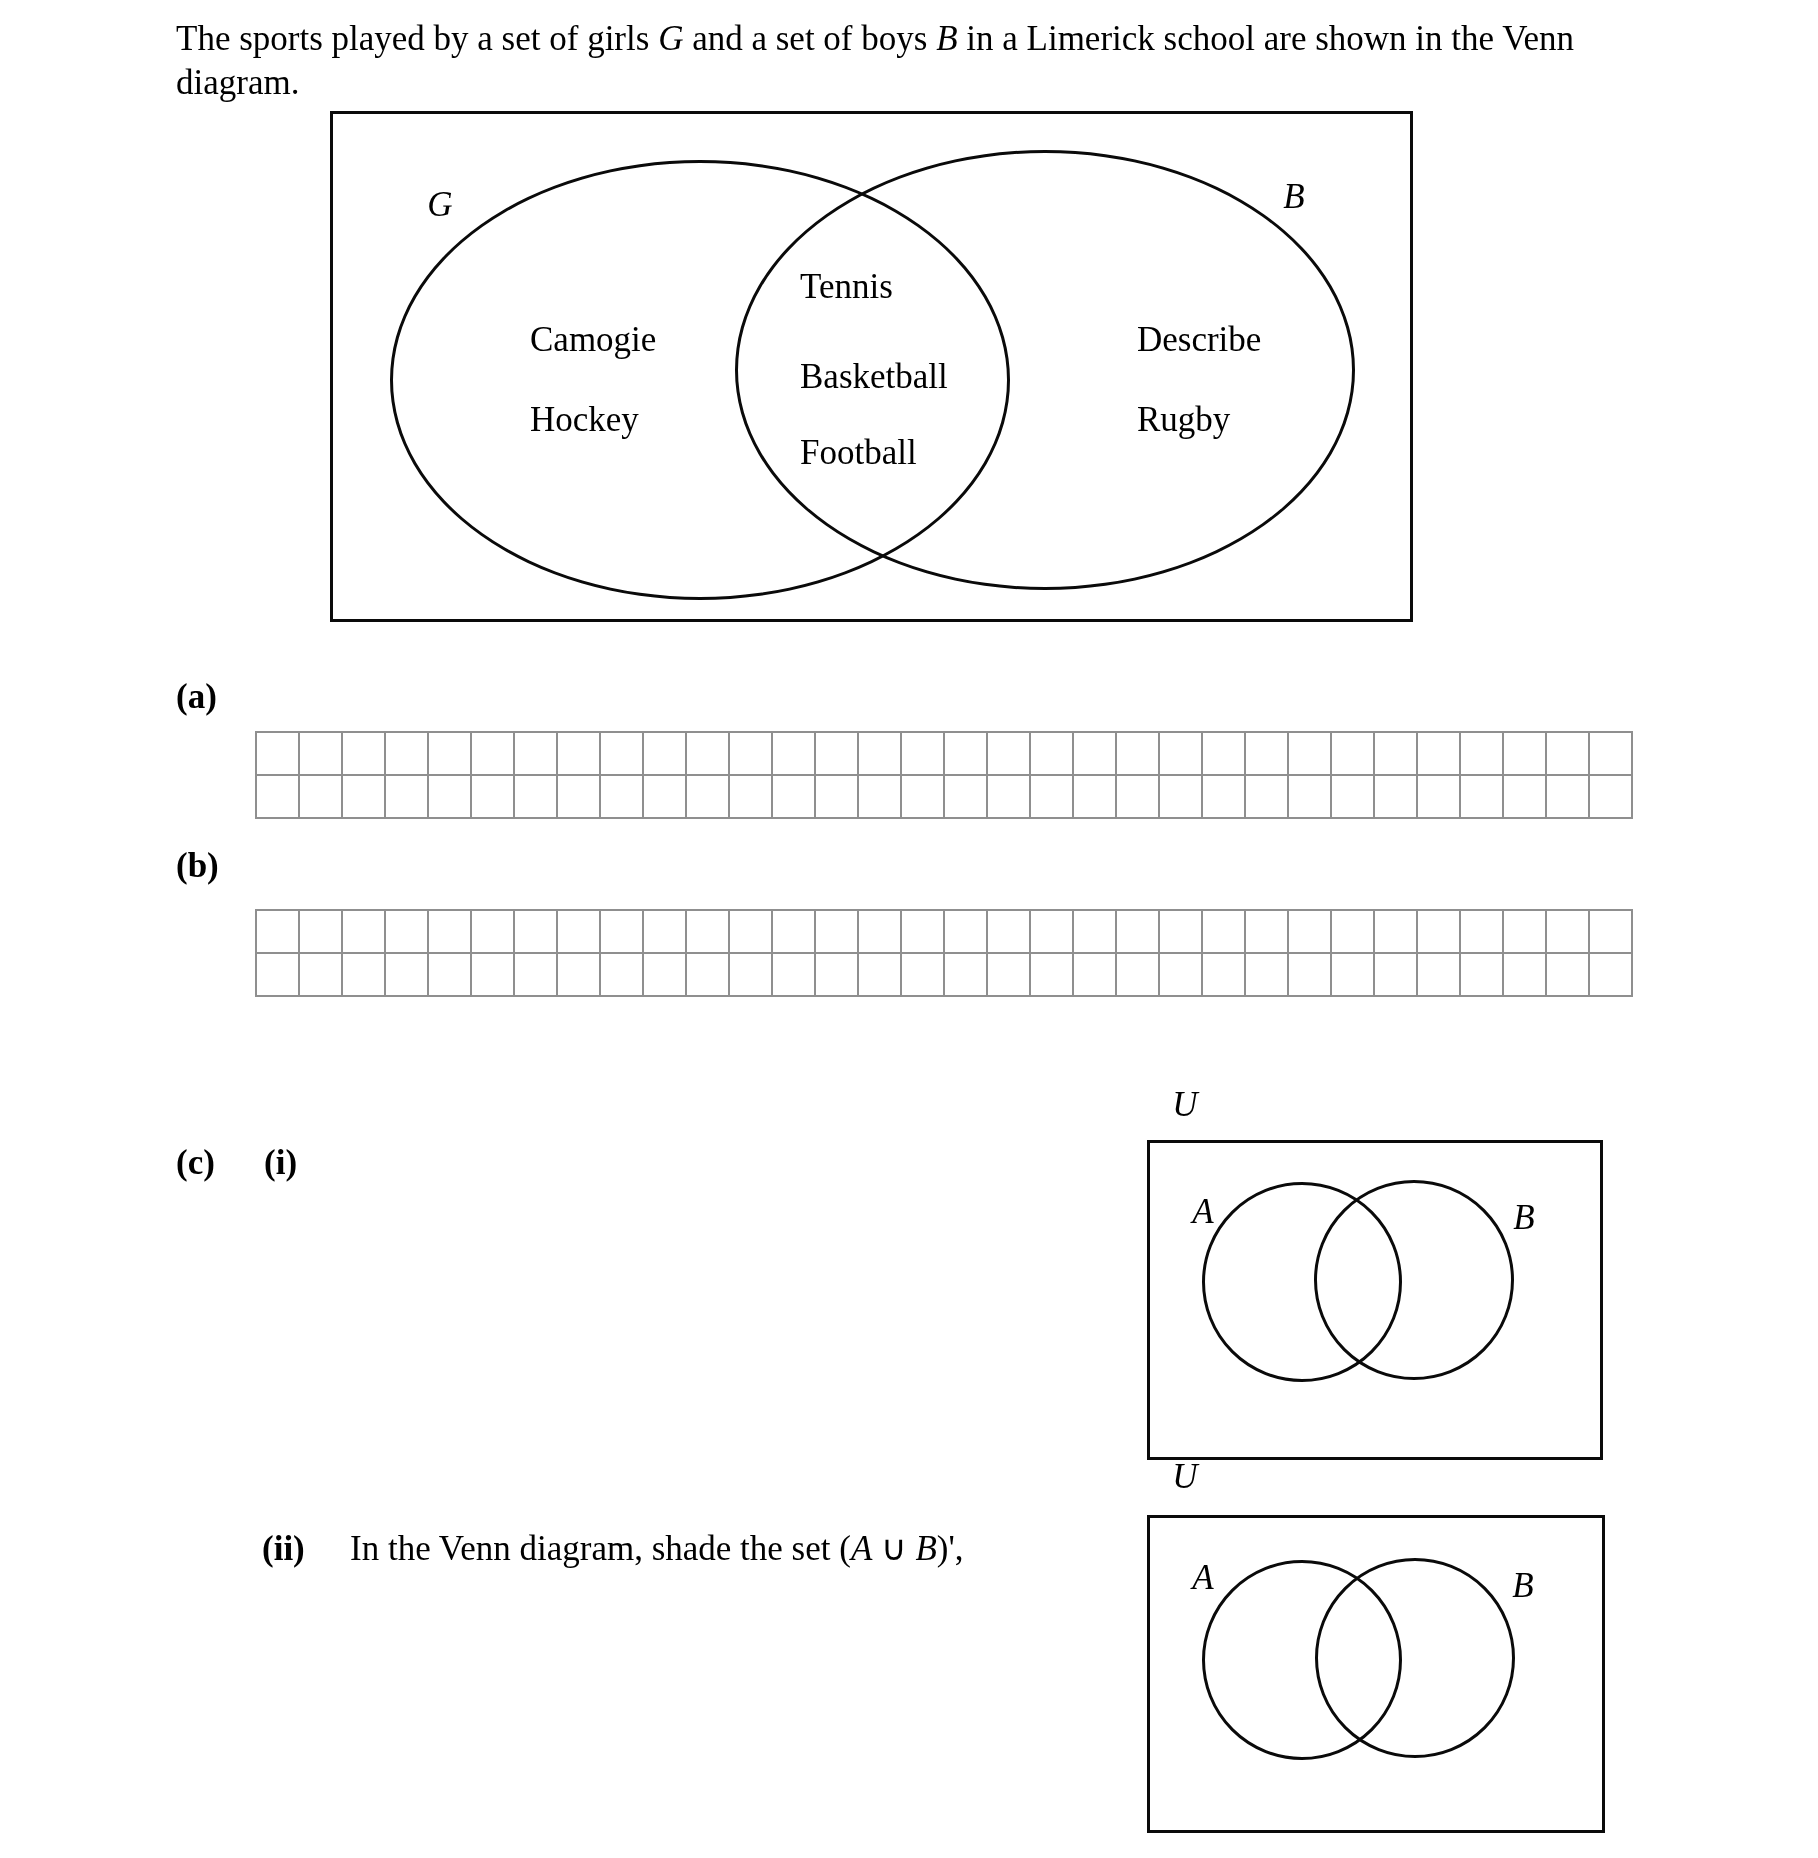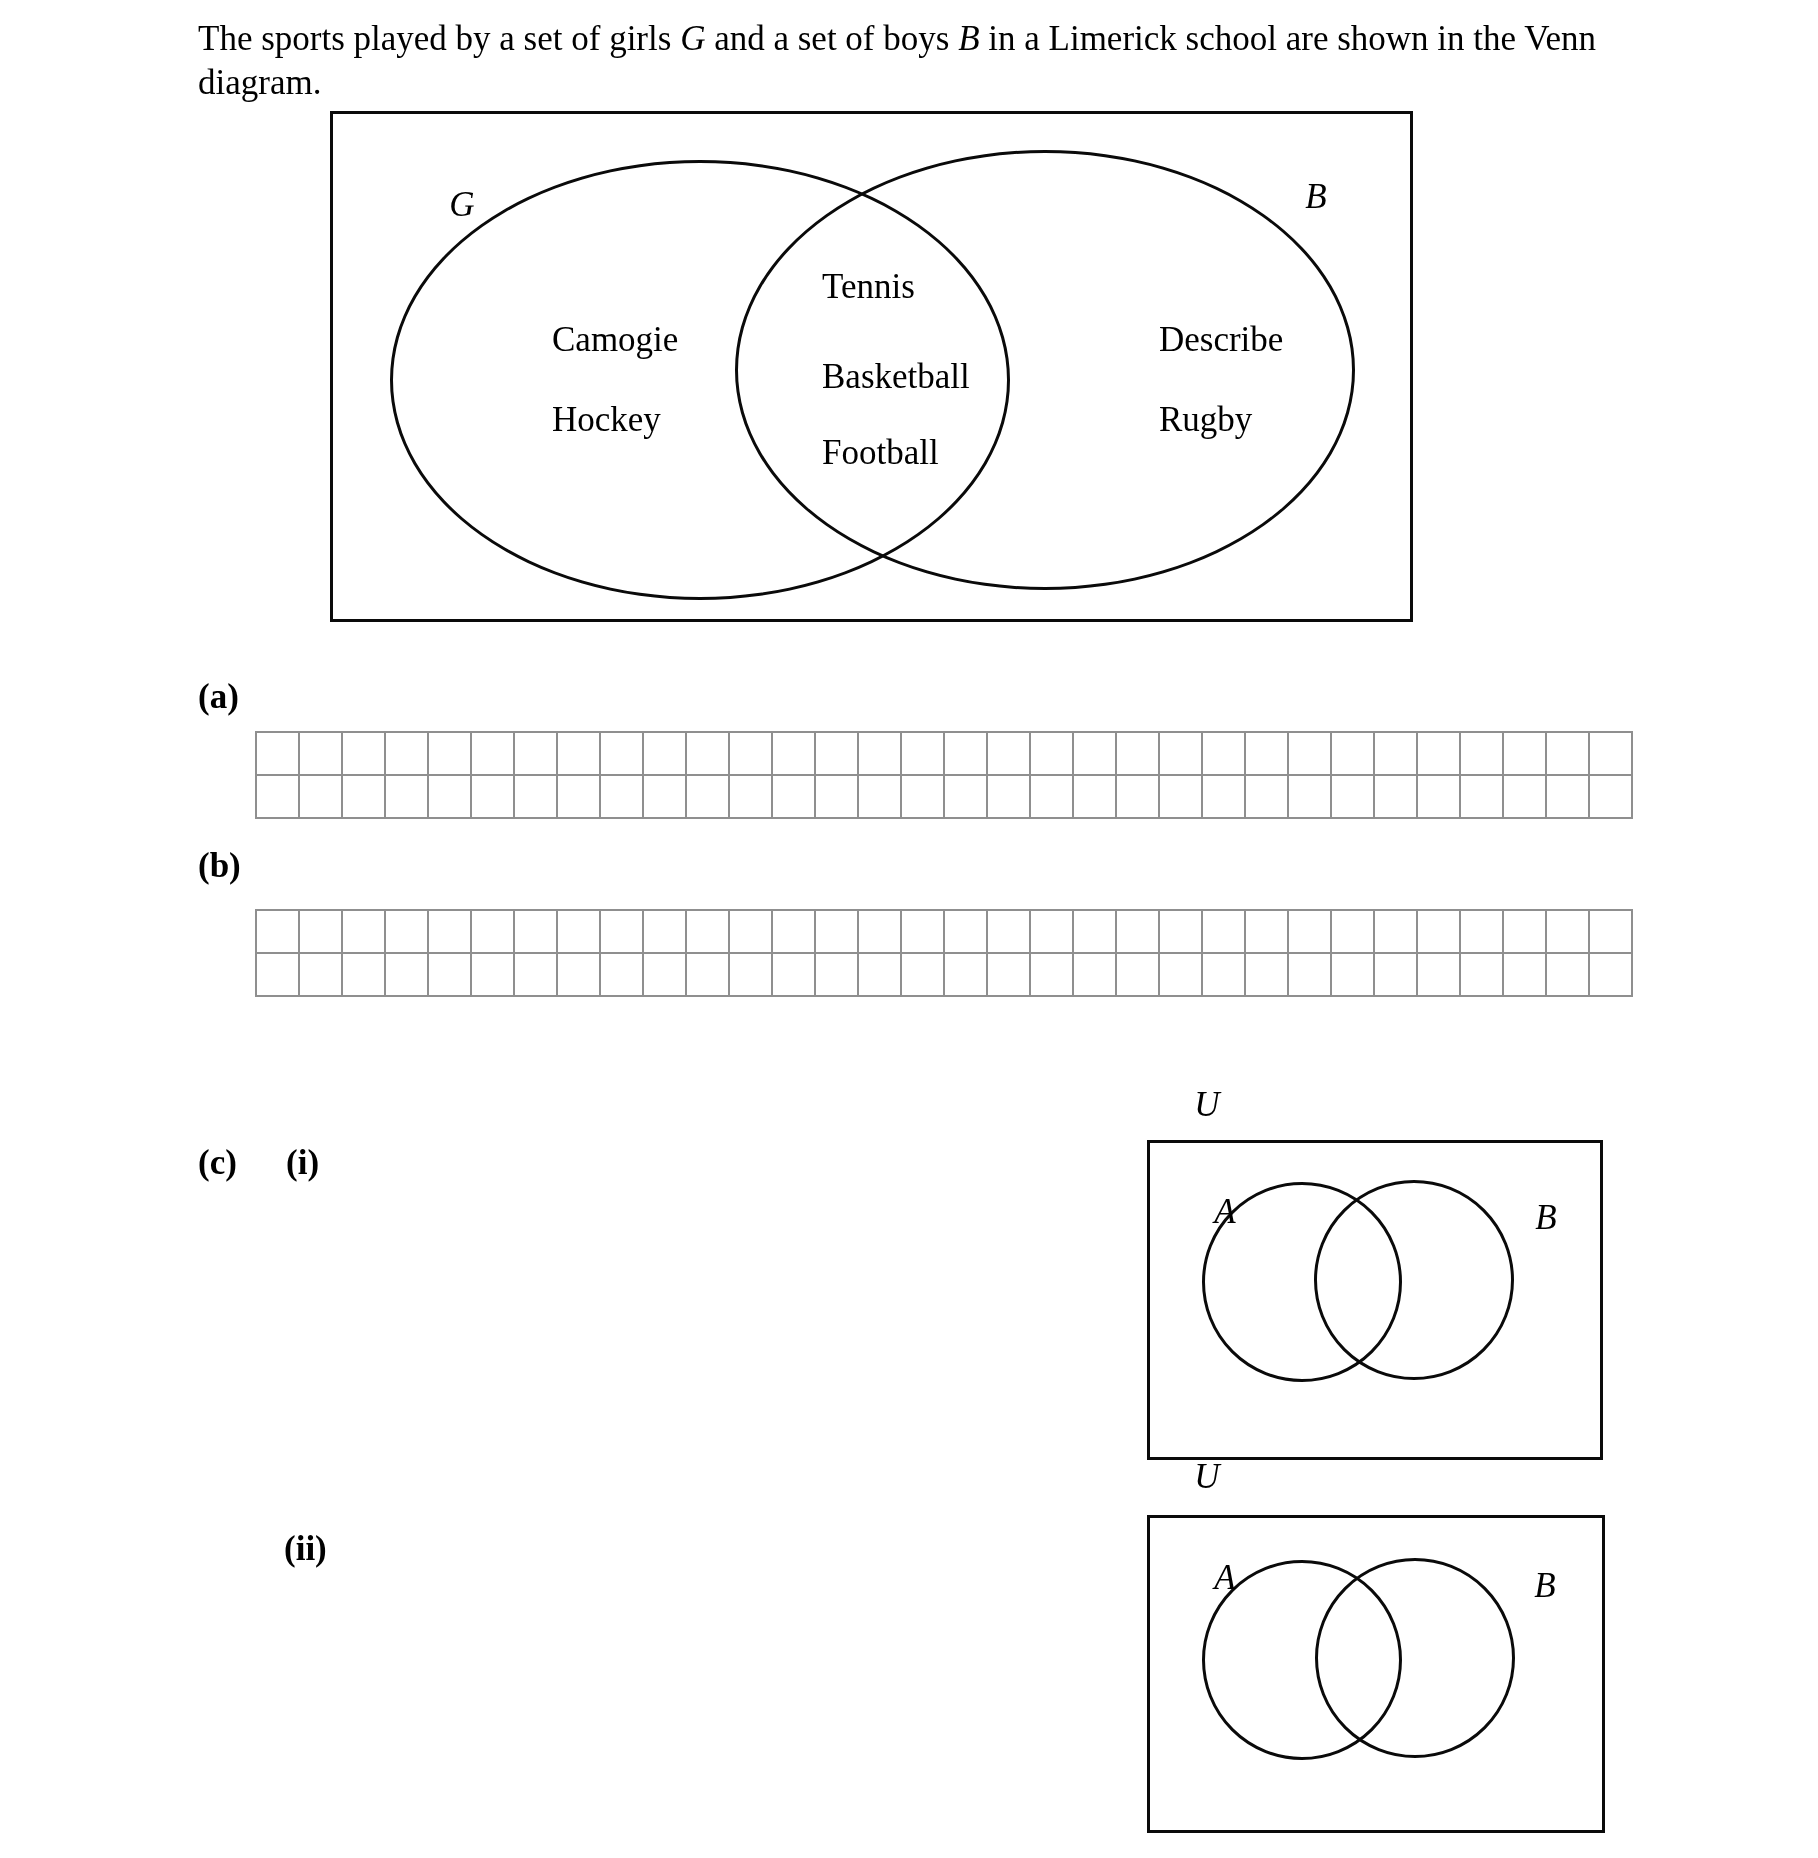--- a/index.html
+++ b/index.html
@@ -7,21 +7,21 @@
   .page {
     position:relative;
     width:1818px;
     height:1858px;
     background:#ffffff;
     color:#000000;
     font-family:"Liberation Serif", serif;
     overflow:hidden;
   }
   .abs { position:absolute; }
-  .t   { font-size:35px; line-height:42px; white-space:pre;margin-left:22px; }
+  .t   { font-size:35px; line-height:42px; white-space:pre; }
   .bold { font-weight:bold; }
   .it   { font-style:italic; }
   .ctr  { transform:translate(-50%,-50%); }
   .vctr { transform:translateY(-50%); }
 
   
   .frame {
     position:absolute;
     border:3px solid #0a0a0a;
     box-sizing:border-box;
@@ -224,20 +224,21 @@
   <div>
     <div class="abs t it ctr" style="left:1185px; top:1105px;">U</div>
     <div class="frame" style="left:1147px; top:1140px; width:456px; height:320px;"></div>
     <div class="venn-ellipse" style="left:1202px; top:1182px; width:200px; height:200px;"></div>
     <div class="venn-ellipse" style="left:1314px; top:1180px; width:200px; height:200px;"></div>
     <div class="abs t it ctr" style="left:1203px; top:1212px;">A</div>
     <div class="abs t it ctr" style="left:1524px; top:1218px;">B</div>
   </div>
 
   <div class="abs t bold" style="left:262px; top:1528px;">(ii)</div>
+  <div class="abs t rich" style="left:350px; top:1528px;"><span>In the Venn diagram, shade the set (</span><span class="it">A</span><span> ∪ </span><span class="it">B</span><span>)',</span></div>
 
   <div>
     <div class="abs t it ctr" style="left:1185px; top:1477px;">U</div>
     <div class="frame" style="left:1147px; top:1515px; width:458px; height:318px;"></div>
     <div class="venn-ellipse" style="left:1202px; top:1560px; width:200px; height:200px;"></div>
     <div class="venn-ellipse" style="left:1315px; top:1558px; width:200px; height:200px;"></div>
     <div class="abs t it ctr" style="left:1203px; top:1578px;">A</div>
     <div class="abs t it ctr" style="left:1523px; top:1586px;">B</div>
   </div>
 

